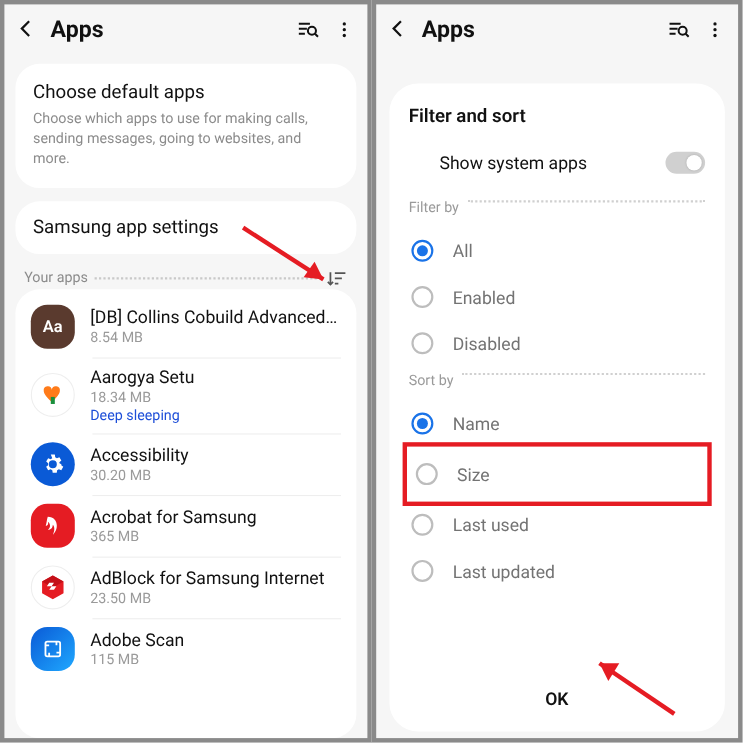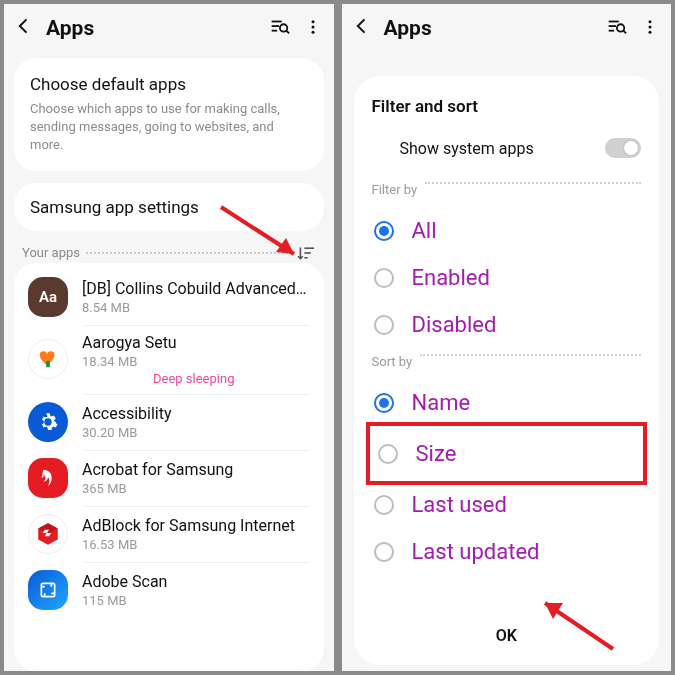--- a/index.html
+++ b/index.html
@@ -16,36 +16,36 @@
   .section-label { font-size: 13px; color: #8b8b8b; margin-right: 6px; white-space: nowrap; }
   .dotted { flex: 1; border-bottom: 2px dotted #c9c9c9; height: 0; }
   .list { background: #fff; border-radius: 22px; margin: 0 10px; padding: 6px 0 0 0; flex: 1; overflow: hidden; }
   .item { display: flex; align-items: center; padding: 8px 14px; position: relative; }
   .item + .item::before { content: ""; position: absolute; top: 0; left: 70px; right: 14px; height: 1px; background: #eee; }
   .app-icon { width: 40px; height: 40px; border-radius: 50%; margin-right: 14px; flex-shrink: 0; display: flex; align-items: center; justify-content: center; font-size: 15px; font-weight: 600; color: #fff; }
   .app-icon.rounded { border-radius: 15px; }
   .item-body { flex: 1; min-width: 0; }
   .item-title { font-size: 16px; color: #111; white-space: nowrap; overflow: hidden; text-overflow: ellipsis; }
   .item-meta { font-size: 13px; color: #9a9a9a; margin-top: 2px; }
-  .item-extra { font-size: 13px; color: #ec4899; text-align: center; margin-top: 2px; margin-right: 4px; }
+  .item-extra { font-size: 13px; color: #1d4ed8; text-align: left; margin-top: 2px; margin-right: 4px; }
   
   .modal { position: absolute; top: 72px; left: 12px; right: 12px; bottom: 6px; background: #fff; border-radius: 26px; padding: 20px 18px 14px 18px; display: flex; flex-direction: column; }
   .modal-title { font-size: 17px; font-weight: 600; color: #111; margin-bottom: 22px; }
   .toggle-row { display: flex; align-items: center; margin-bottom: 18px; margin-left: 28px; }
   .toggle-row .lbl { font-size: 16px; color: #111; flex: 1; }
   .switch { width: 36px; height: 20px; background: #d0d0d0; border-radius: 12px; position: relative; }
   .switch::after { content: ""; position: absolute; width: 14px; height: 14px; background: #fff; border-radius: 50%; top: 3px; right: 3px; box-shadow: 0 0 2px rgba(0,0,0,.2); }
   .group-label-row { display: flex; align-items: flex-start; margin: 6px 0 10px 0; }
   .group-label { font-size: 13px; color: #9a9a9a; margin-right: 8px; }
   .dotted-sm { flex: 1; border-bottom: 2px dotted #d0d0d0; height: 0; }
   .radio-row { display: flex; align-items: center; padding: 11px 2px; }
   .radio { width: 20px; height: 20px; border: 2px solid #bdbdbd; border-radius: 50%; margin-right: 18px; position: relative; flex-shrink: 0; }
   .radio.checked { border-color: #1a73e8; }
   .radio.checked::after { content: ""; position: absolute; width: 10px; height: 10px; background: #1a73e8; border-radius: 50%; top: 3px; left: 3px; }
-  .radio-label { font-size: 22px; color: #a21caf; }
+  .radio-label { font-size: 16px; color: #737373; }
   .highlight-box { border: 4px solid #e51c23; margin: -4px -6px; padding: 4px 6px; }
   .ok-row { text-align: center; margin-top: auto; padding: 10px 0 2px 0; }
   .ok-btn { font-size: 16px; font-weight: 600; color: #111; display: inline-block; padding: 4px 10px; }
   .arrow { position: absolute; pointer-events: none; }
 </style>
 </head>
 <body>
 
 <div class="phone">
   <div class="topbar">
@@ -142,21 +142,21 @@
     <div class="item">
       <div class="app-icon" style="background:#fff;border:1px solid #eee;">
         <svg width="26" height="26" viewBox="0 0 24 24">
             <polygon points="12,2 21,7 21,17 12,22 3,17 3,7" fill="#e51c23"></polygon>
             <polygon points="12,2 21,7 12,12 3,7" fill="#c41018"></polygon>
             <path d="M9 8 l-2 3 h4 l-2 3 h4 l2-3 h-4 l2-3z" fill="#fff"></path>
           </svg>
       </div>
       <div class="item-body">
         <div class="item-title">AdBlock for Samsung Internet</div>
-        <div class="item-meta">16.53 MB</div>
+        <div class="item-meta">23.50 MB</div>
       </div>
     </div>
     <div class="item">
       <div class="app-icon rounded" style="background:linear-gradient(135deg,#0a5ad6,#1fa8ff);">
         <svg width="20" height="20" viewBox="0 0 24 24" fill="none" stroke="#fff" stroke-width="2">
             <rect x="4" y="4" width="16" height="16" rx="2"></rect>
             <path d="M4 8h4M16 4v4M20 16h-4M8 20v-4"></path>
           </svg>
       </div>
       <div class="item-body">

